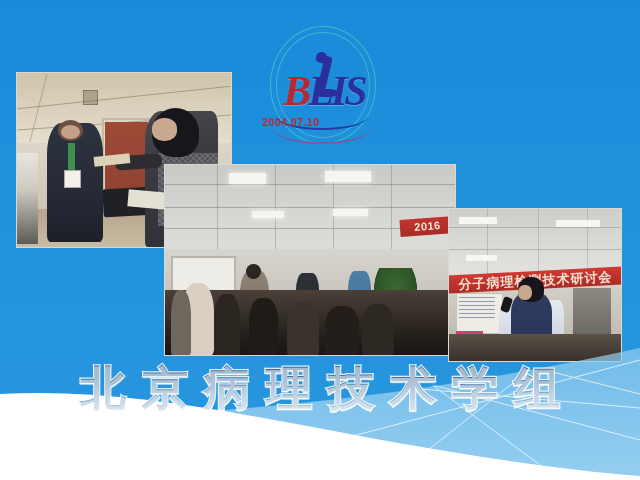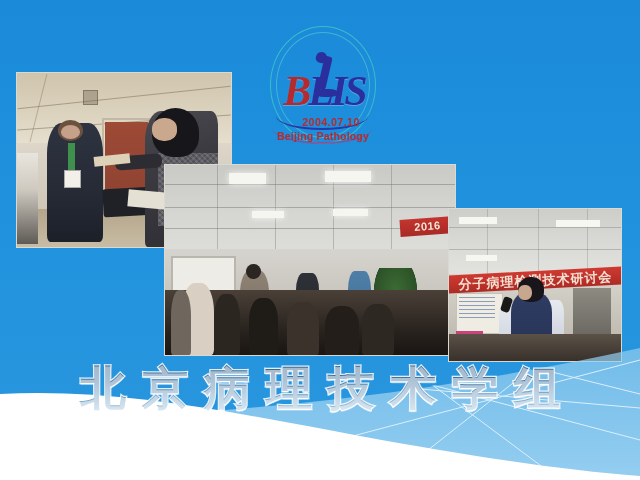--- a/index.html
+++ b/index.html
@@ -99,23 +99,22 @@
   .logo .swoosh2 {
     position: absolute;
     left: 10px; top: 88px;
     width: 100px; height: 30px;
     border-bottom: 2px solid #8f4b8c;
     border-radius: 0 0 50% 50%;
     opacity: .8;
   }
   .logo .date {
     position: absolute;
-    left: 16px; top: 92px;
+    left: 0; top: 92px;
     width: 106px;
-    text-align: center;
     font-size: 10.5px;
     font-weight: bold;
     color: #b52a2f;
     letter-spacing: .5px;
     font-family: "Liberation Sans", sans-serif;
   }
   .logo .subtitle {
     position: absolute;
     left: 0px; top: 106px;
     width: 122px;
@@ -445,21 +444,20 @@
       <span class="b-red">B</span><span>LIS</span>
     </div>
     <div class="scope">
       <div class="head"></div>
       <div class="arm"></div>
       <div class="base"></div>
     </div>
     <div class="swoosh"></div>
     <div class="swoosh2"></div>
     <div class="date">2004.07.10</div>
-    <div class="subtitle">Beijing Pathology</div>
   </div>
 
   <div class="photo" id="photo-1">
     <div class="ceiling"></div>
     <div class="ceil-line" style="left:0;top:14%;width:100%;transform:rotate(-6deg)"></div>
     <div class="ceil-line" style="left:0;top:28%;width:100%;transform:rotate(-4deg)"></div>
     <div class="ceil-line" style="left:10%;top:0;width:1px;height:40%;background:rgba(120,105,78,.4);transform:rotate(14deg)"></div>
     <div class="sign"></div>
     <div class="wall"></div>
     <div class="door-frame"></div>

